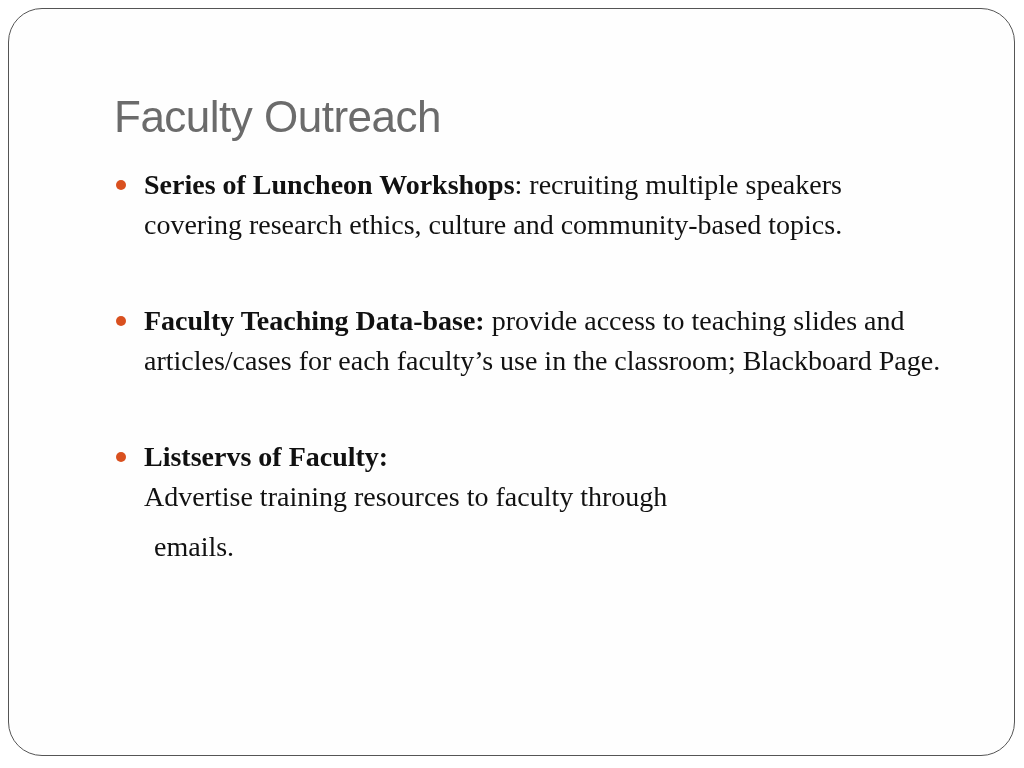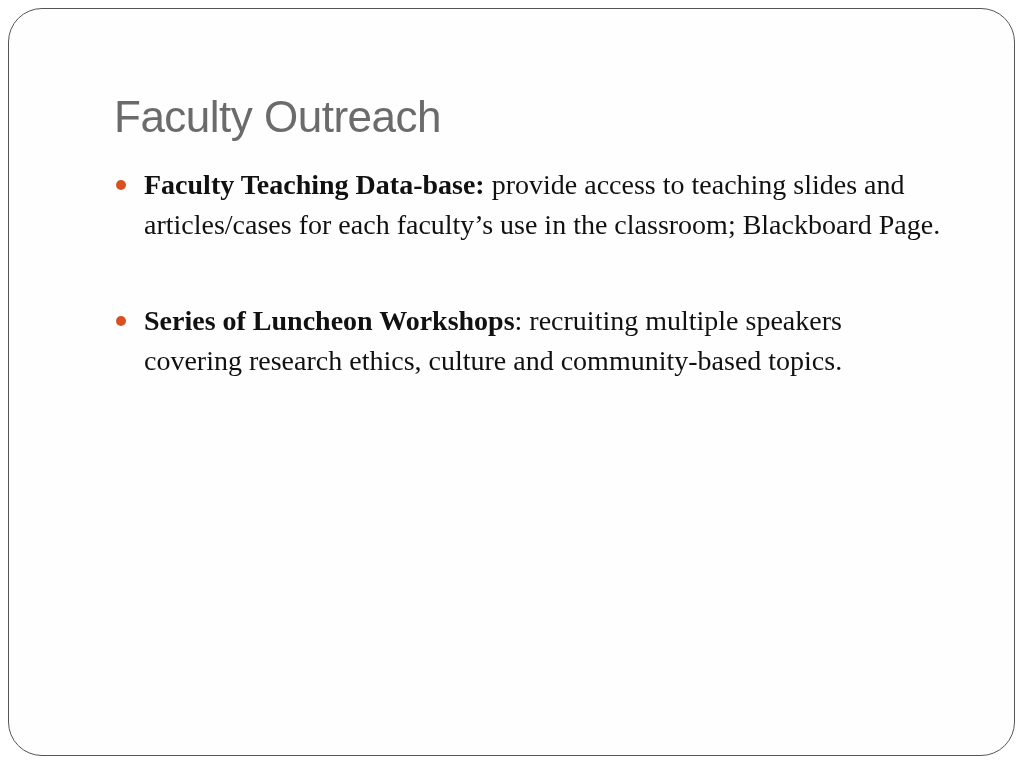--- a/index.html
+++ b/index.html
@@ -32,19 +32,25 @@
 </head>
 <body>
 
 <div class="frame"></div>
 
 <div class="title">Faculty Outreach</div>
 
 <div class="bullets">
   <div class="item">
     <span class="dot"></span>
+    <span class="b">Series of Luncheon Workshops</span><span>: recruiting  multiple speakers covering research ethics, culture and community-based topics.</span>
+  </div>
+  <div class="item">
+    <span class="dot"></span>
     <span class="b">Faculty Teaching Data-base:</span><span> provide access to teaching slides and articles/cases for each faculty’s use in the classroom; Blackboard Page.</span>
   </div>
   <div class="item">
     <span class="dot"></span>
-    <span class="b">Series of Luncheon Workshops</span><span>: recruiting  multiple speakers covering research ethics, culture and community-based topics.</span>
+    <span class="b block">Listservs of Faculty:</span>
+    <span class="block">Advertise training resources to faculty through</span>
+    <span class="indent">emails.</span>
   </div>
 </div>
 
 </body></html>

